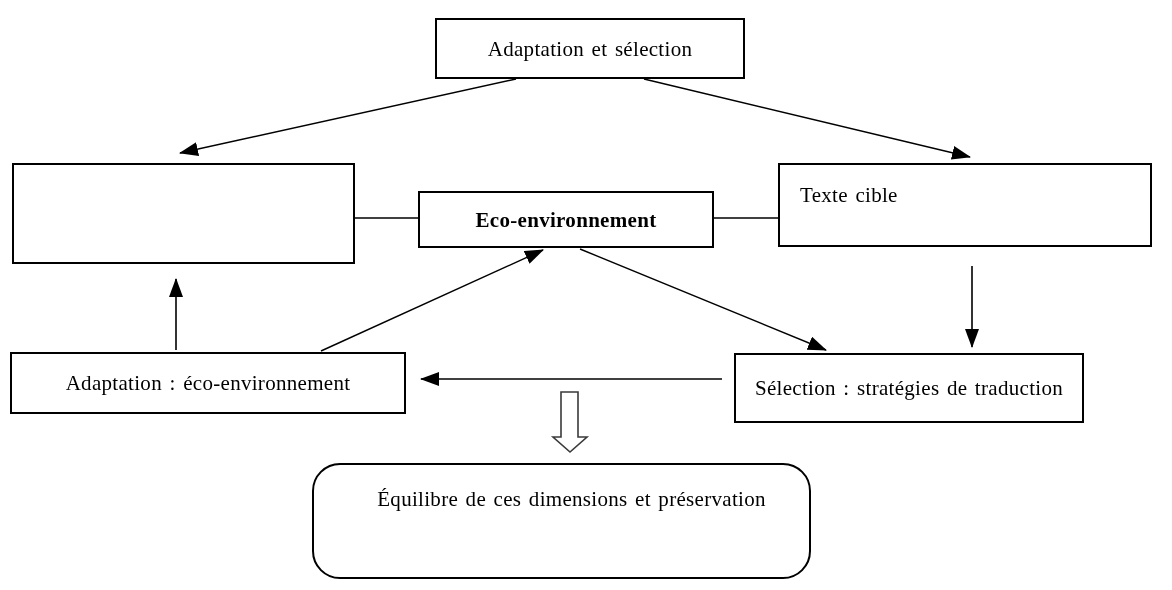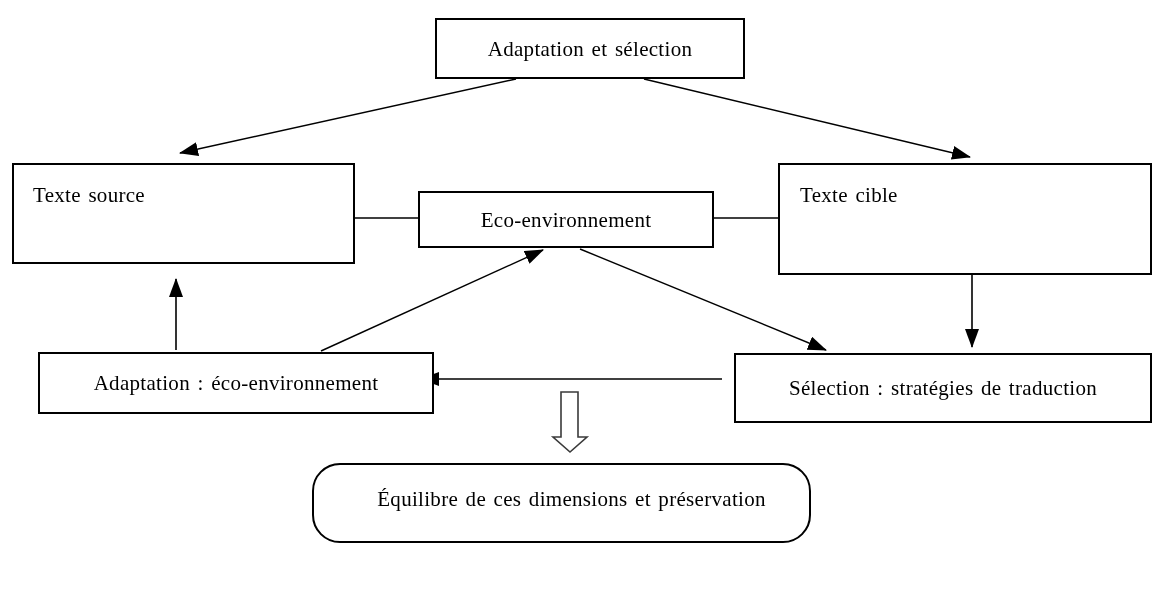--- a/index.html
+++ b/index.html
@@ -37,26 +37,26 @@
   .node.center {
     display: flex;
     align-items: center;
     justify-content: center;
   }
   .node.multiline {
     display: block;
   }
   .node-top        { left: 435px; top: 18px;  width: 310px; height: 61px; }
   .node-source     { left: 12px;  top: 163px; width: 343px; height: 101px; padding: 9px 0 0 19px; }
-  .node-eco        { left: 418px; top: 191px; width: 296px; height: 57px; }
-  .node-cible      { left: 778px; top: 163px; width: 374px; height: 112px; padding: 9px 0 0 20px; }
-  .node-adaptation { left: 10px;  top: 352px; width: 396px; height: 62px; margin-left: 28px; }
-  .node-selection  { left: 734px; top: 353px; width: 418px; height: 70px; }
+  .node-eco        { left: 418px; top: 191px; width: 296px; height: 57px; font-weight: bold; }
+  .node-cible      { left: 778px; top: 163px; width: 374px; height: 84px; padding: 9px 0 0 20px; }
+  .node-adaptation { left: 10px;  top: 352px; width: 396px; height: 62px; }
+  .node-selection  { left: 734px; top: 353px; width: 350px; height: 70px; }
   .node-equilibre  {
-    left: 312px; top: 463px; width: 499px; height: 80px;
+    left: 312px; top: 463px; width: 499px; height: 116px;
     border-radius: 28px;
     padding-top: 12px;
     line-height: 44px;
     text-align: center;
     padding-left: 20px;
   }
 </style>
 </head>
 <body>
 
@@ -82,21 +82,20 @@
     <line x1="722" y1="379" x2="421" y2="379" stroke="#000" stroke-width="1.6" marker-end="url(#ah)"></line>
 
     <path d="M561,392 L578,392 L578,437 L587,437 L570,452 L553,437 L561,437 Z" fill="#ffffff" stroke="#3a3a3a" stroke-width="1.6" stroke-linejoin="miter"></path>
   </svg>
 
   <div class="node center node-top">
     <span>Adaptation et sélection</span>
   </div>
 
   <div class="node multiline node-source">
-    <div>Texte source</div>
   </div>
 
   <div class="node center node-eco">
     <span>Eco-environnement</span>
   </div>
 
   <div class="node multiline node-cible">
     <div>Texte cible</div>
   </div>
 

